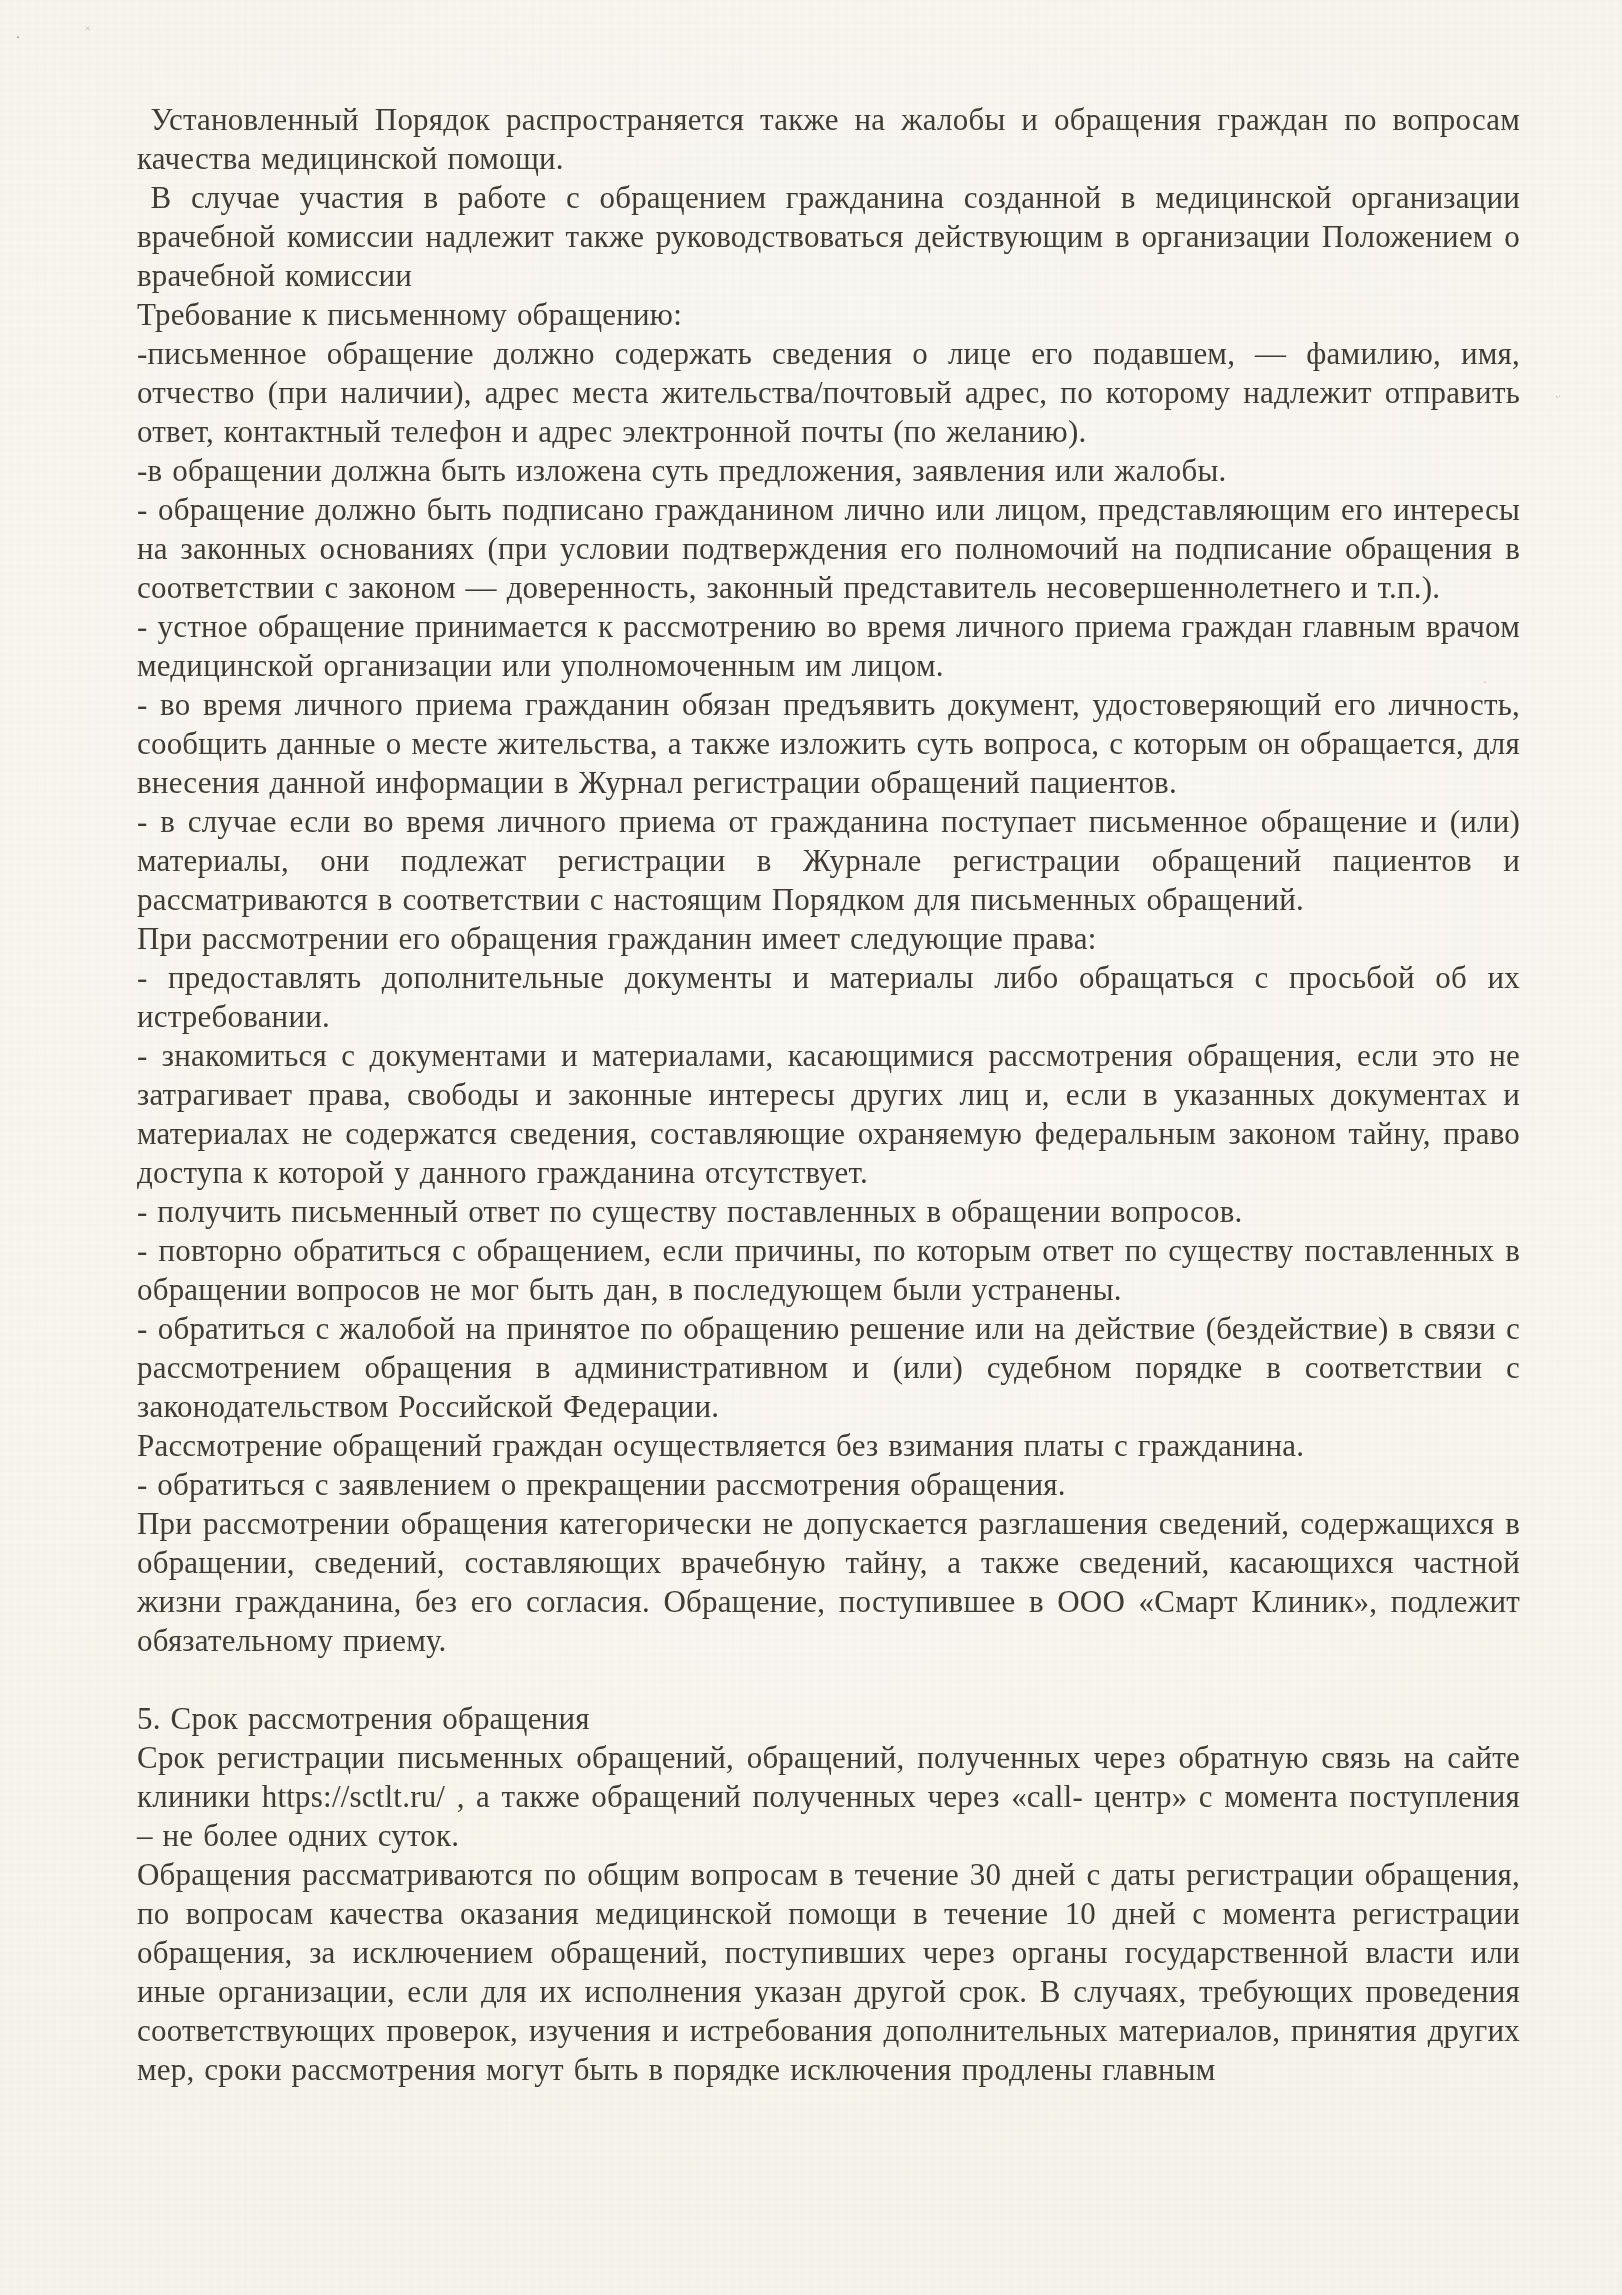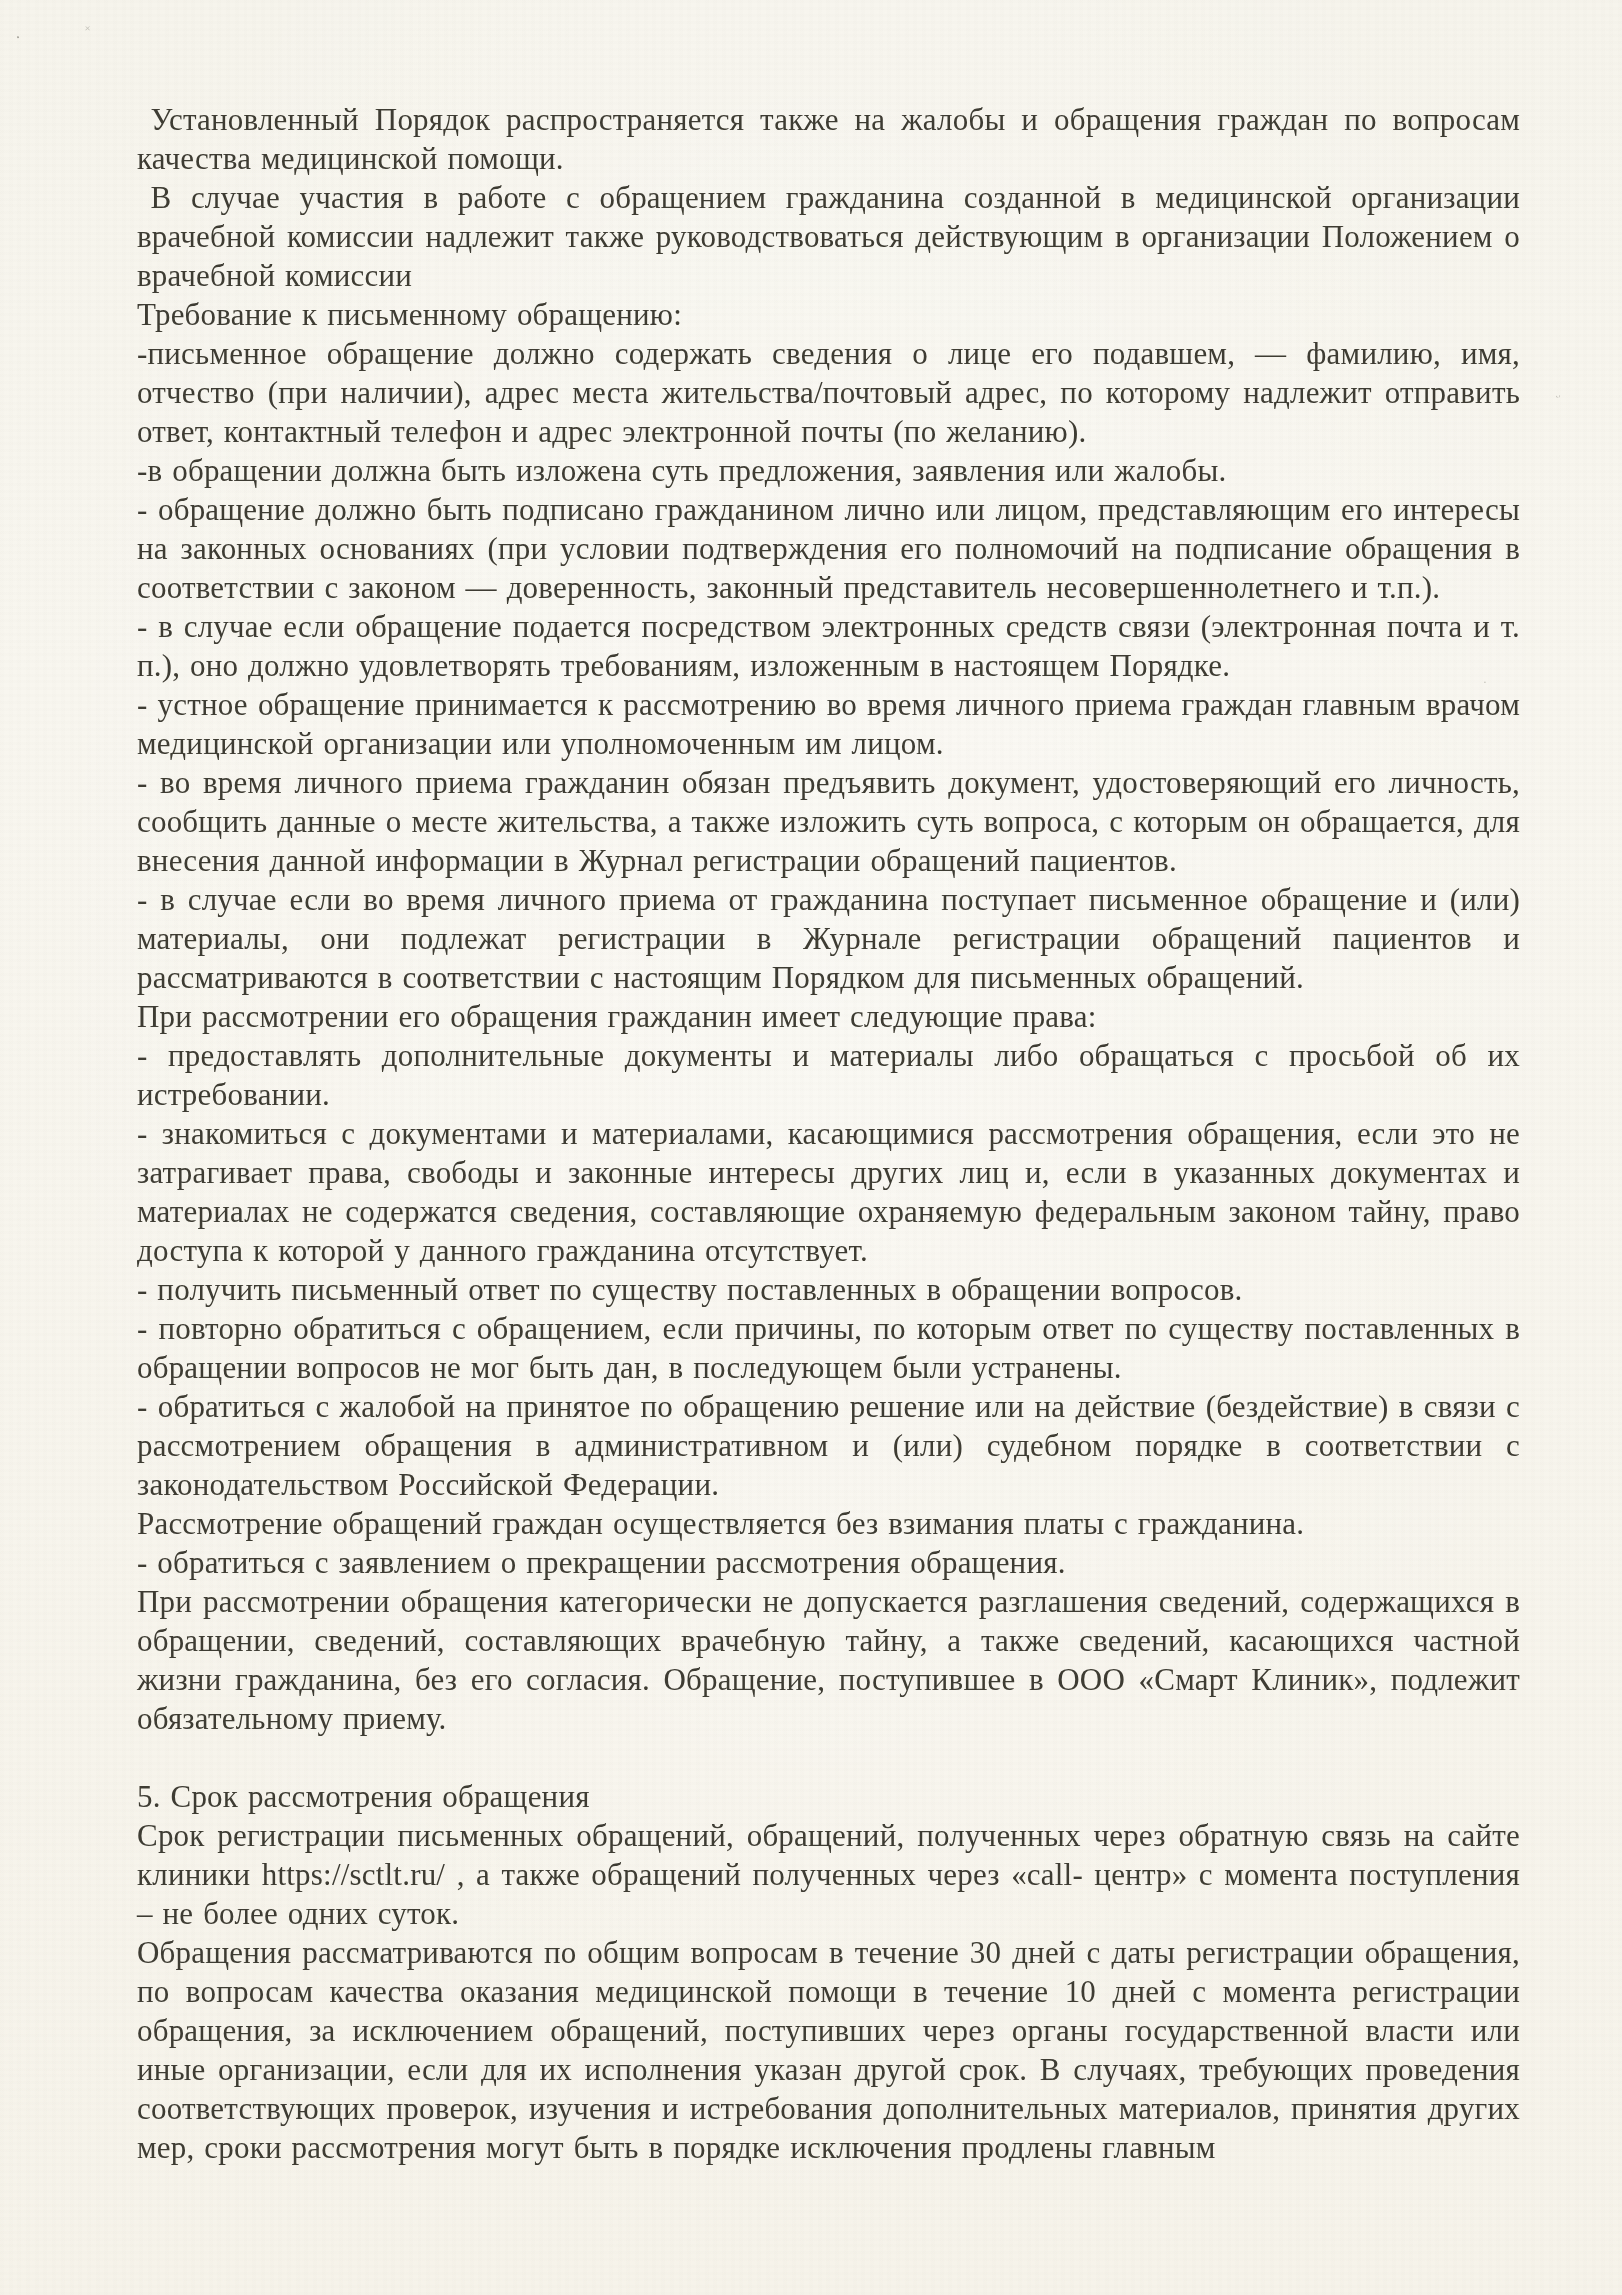--- a/index.html
+++ b/index.html
@@ -66,21 +66,20 @@
 
 <div class="page">
   <div class="grain"></div>
   <div class="content">
       <p class="para indent"><span>Установленный Порядок распространяется также на жалобы и обращения граждан по вопросам качества медицинской помощи.</span></p>
       <p class="para indent"><span>В случае участия в работе с обращением гражданина созданной в медицинской организации врачебной комиссии надлежит также руководствоваться действующим в организации Положением о врачебной комиссии</span></p>
       <p class="heading"><span>Требование к письменному обращению:</span></p>
       <p class="para"><span>-письменное обращение должно содержать сведения о лице его подавшем, — фамилию, имя, отчество (при наличии), адрес места жительства/почтовый адрес, по которому надлежит отправить ответ, контактный телефон и адрес электронной почты (по желанию).</span></p>
       <p class="para"><span>-в  обращении должна быть изложена суть предложения, заявления или жалобы.</span></p>
       <p class="para"><span>- обращение должно быть подписано гражданином лично или лицом, представляющим его интересы на законных основаниях (при условии подтверждения его полномочий на подписание обращения в соответствии с законом — доверенность, законный представитель несовершеннолетнего и т.п.).</span></p>
-      <p class="para"><span>- в случае если обращение подается посредством электронных средств связи (электронная почта и т. п.), оно должно удовлетворять требованиям, изложенным в  настоящем  Порядке.</span></p>
       <p class="para"><span>- устное обращение принимается к рассмотрению во время личного приема граждан главным врачом медицинской организации или уполномоченным им лицом.</span></p>
       <p class="para"><span>- во время личного приема гражданин обязан предъявить документ, удостоверяющий его личность, сообщить данные о месте жительства, а также изложить суть вопроса, с которым он обращается, для внесения данной информации в Журнал регистрации обращений пациентов.</span></p>
       <p class="para"><span>- в случае если во время личного приема от гражданина поступает письменное обращение и (или) материалы, они подлежат регистрации в Журнале регистрации обращений пациентов и рассматриваются в соответствии с  настоящим Порядком для письменных обращений.</span></p>
       <p class="heading"><span>При рассмотрении его обращения гражданин имеет следующие права:</span></p>
       <p class="para"><span>- предоставлять дополнительные документы и материалы либо обращаться с просьбой об их истребовании.</span></p>
       <p class="para"><span>- знакомиться с документами и материалами, касающимися рассмотрения обращения, если это не затрагивает права, свободы и законные интересы других лиц и, если в указанных документах и материалах не содержатся сведения, составляющие охраняемую федеральным законом тайну, право доступа к которой у данного гражданина отсутствует.</span></p>
       <p class="para"><span>- получить письменный ответ по существу поставленных в обращении вопросов.</span></p>
       <p class="para"><span>- повторно обратиться с обращением, если причины, по которым ответ по существу поставленных в обращении вопросов не мог быть дан, в последующем были устранены.</span></p>
       <p class="para"><span>- обратиться с жалобой на принятое по обращению решение или на действие (бездействие) в связи с рассмотрением обращения в административном и (или) судебном порядке в соответствии с законодательством Российской Федерации.</span></p>
       <p class="para"><span>Рассмотрение обращений граждан осуществляется без взимания платы с гражданина.</span></p>

